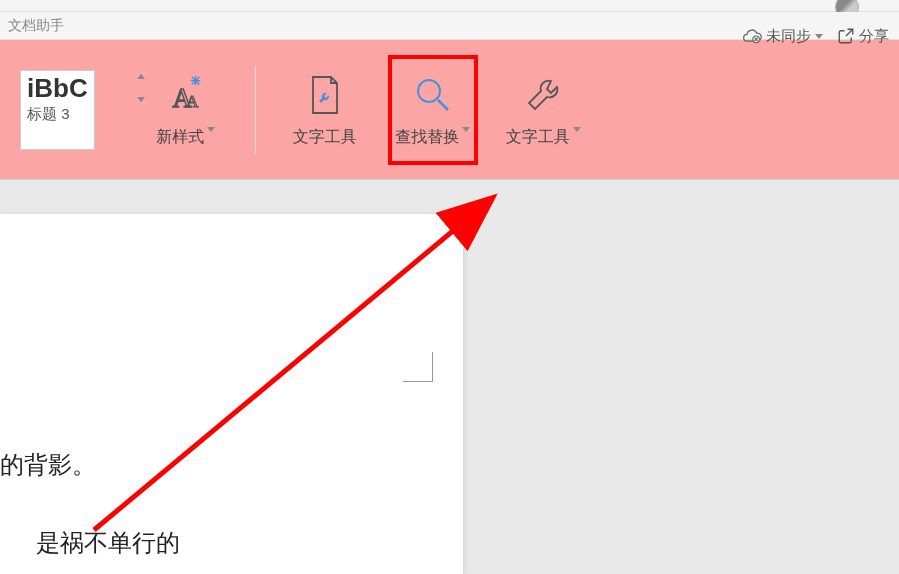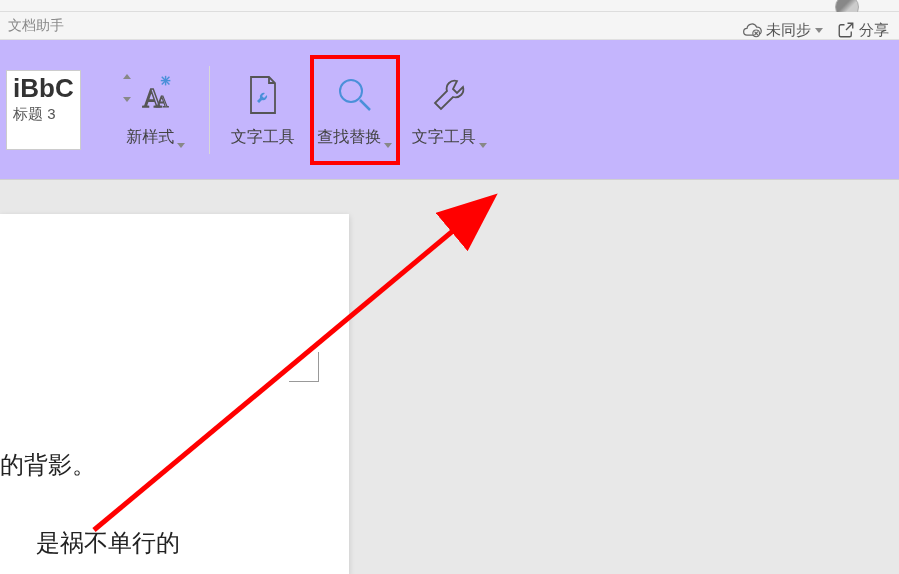--- a/index.html
+++ b/index.html
@@ -36,41 +36,41 @@
       border-bottom: 1px solid #e0e0e0;
       position: relative;
     }
     .search-placeholder {
       color: #888;
       font-size: 14px;
     }
     .right-actions {
       position: absolute;
       right: 10px;
-      top: 8px;
+      top: 14px;
       display: flex;
       align-items: center;
       gap: 14px;
       color: #555;
       font-size: 15px;
     }
     .action-item {
       display: flex;
       align-items: center;
       gap: 4px;
       cursor: pointer;
     }
     .toolbar {
-      background: #c4b5fd;
+      background: #fca5a5;
       height: 140px;
       display: flex;
       align-items: center;
-      padding: 0 6px;
+      padding: 0 20px;
       border-bottom: 1px solid #d0d0d0;
-      gap: 2px;
+      gap: 18px;
     }
     .divider {
       width: 1px;
       height: 88px;
       background: #d8d8d8;
       margin: 0 6px;
     }
     .style-block {
       display: flex;
       flex-direction: column;
@@ -132,21 +132,21 @@
       height: 48px;
       display: flex;
       align-items: center;
       justify-content: center;
       margin-bottom: 8px;
     }
     .tool-btn .label {
       font-size: 16px;
       color: #444;
       display: flex;
-      align-items: flex-end;
+      align-items: flex-start;
       gap: 3px;
     }
     .caret-down {
       width: 0;
       height: 0;
       border-left: 4px solid transparent;
       border-right: 4px solid transparent;
       border-top: 5px solid #888;
       display: inline-block;
     }
@@ -155,21 +155,21 @@
       padding: 0;
     }
     .doc-area {
       position: relative;
       height: calc(574px - 180px);
     }
     .page {
       position: absolute;
       left: 0;
       top: 34px;
-      width: 349px;
+      width: 463px;
       height: 360px;
       background: #fff;
       box-shadow: 0 2px 6px rgba(0,0,0,0.15);
     }
     .corner-mark {
       position: absolute;
       right: 30px;
       top: 138px;
       width: 30px;
       height: 30px;

